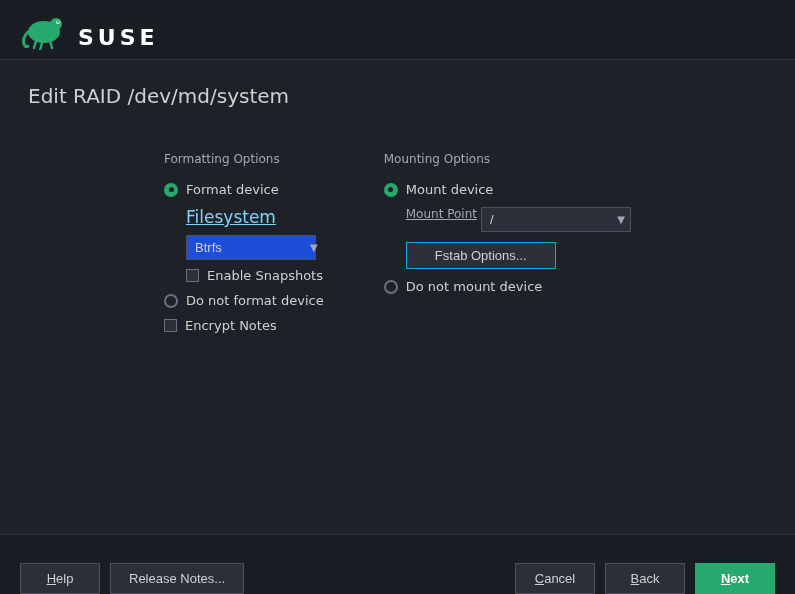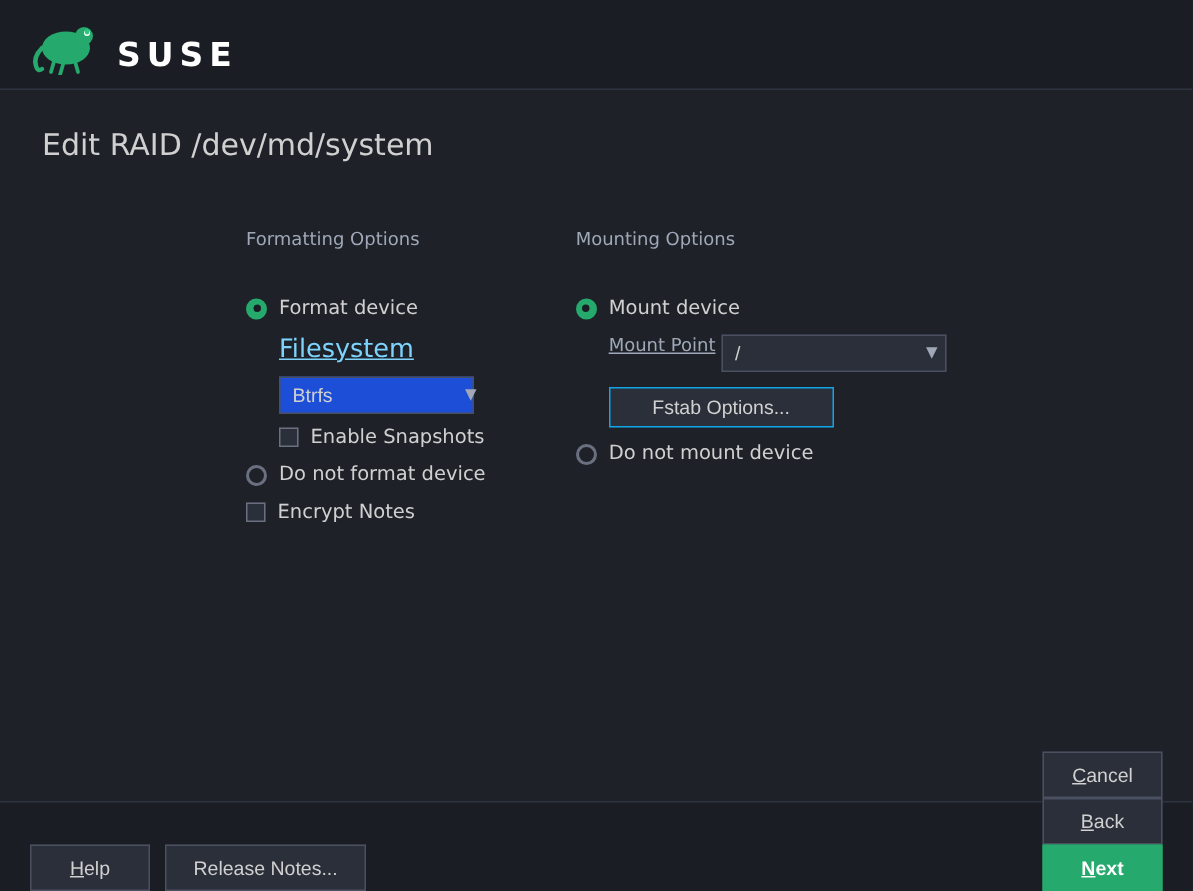--- a/index.html
+++ b/index.html
@@ -70,21 +70,21 @@
     
     .formatting-options, .mounting-options {
       display: flex;
       flex-direction: column;
       gap: 10px;
     }
 
     .section-label {
       color: #a0a8b8;
       font-size: 12px;
-      margin-bottom: 22px;
+      margin-bottom: 6px;
     }
 
     .radio-option {
       display: flex;
       align-items: center;
       gap: 8px;
       cursor: pointer;
     }
 
     .radio-circle {
@@ -229,21 +229,21 @@
       flex-shrink: 0;
     }
 
     .footer-left {
       display: flex;
       gap: 10px;
     }
 
     .footer-right {
       display: flex;
-      flex-direction: column;
+      gap: 10px;
     }
 
     .btn-secondary {
       background-color: #2a2f3a;
       border: 1px solid #4a5060;
       color: #d0d0d0;
       padding: 7px 18px;
       font-size: 13px;
       cursor: pointer;
       min-width: 80px;

